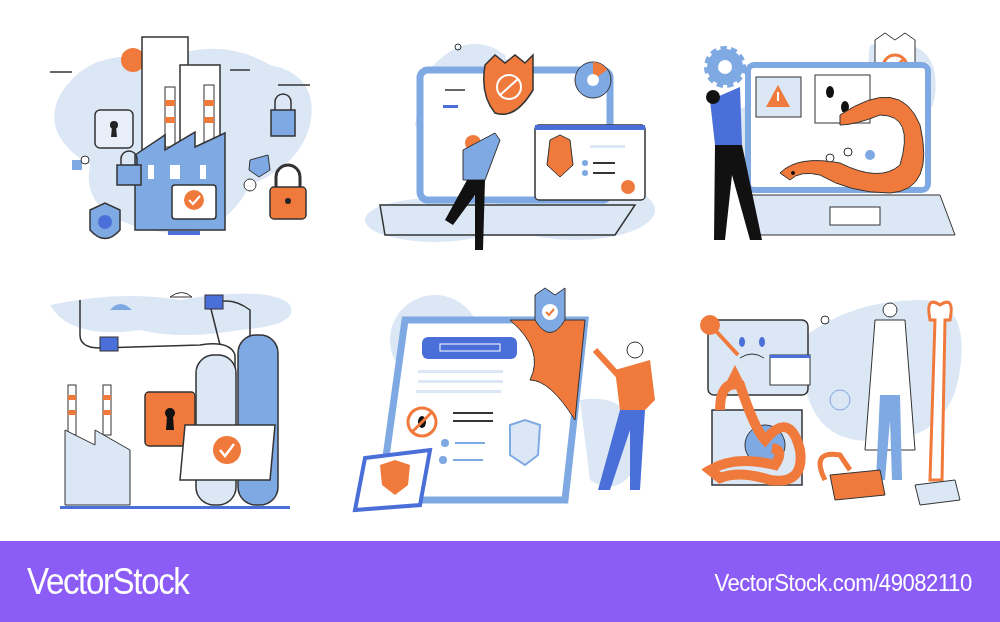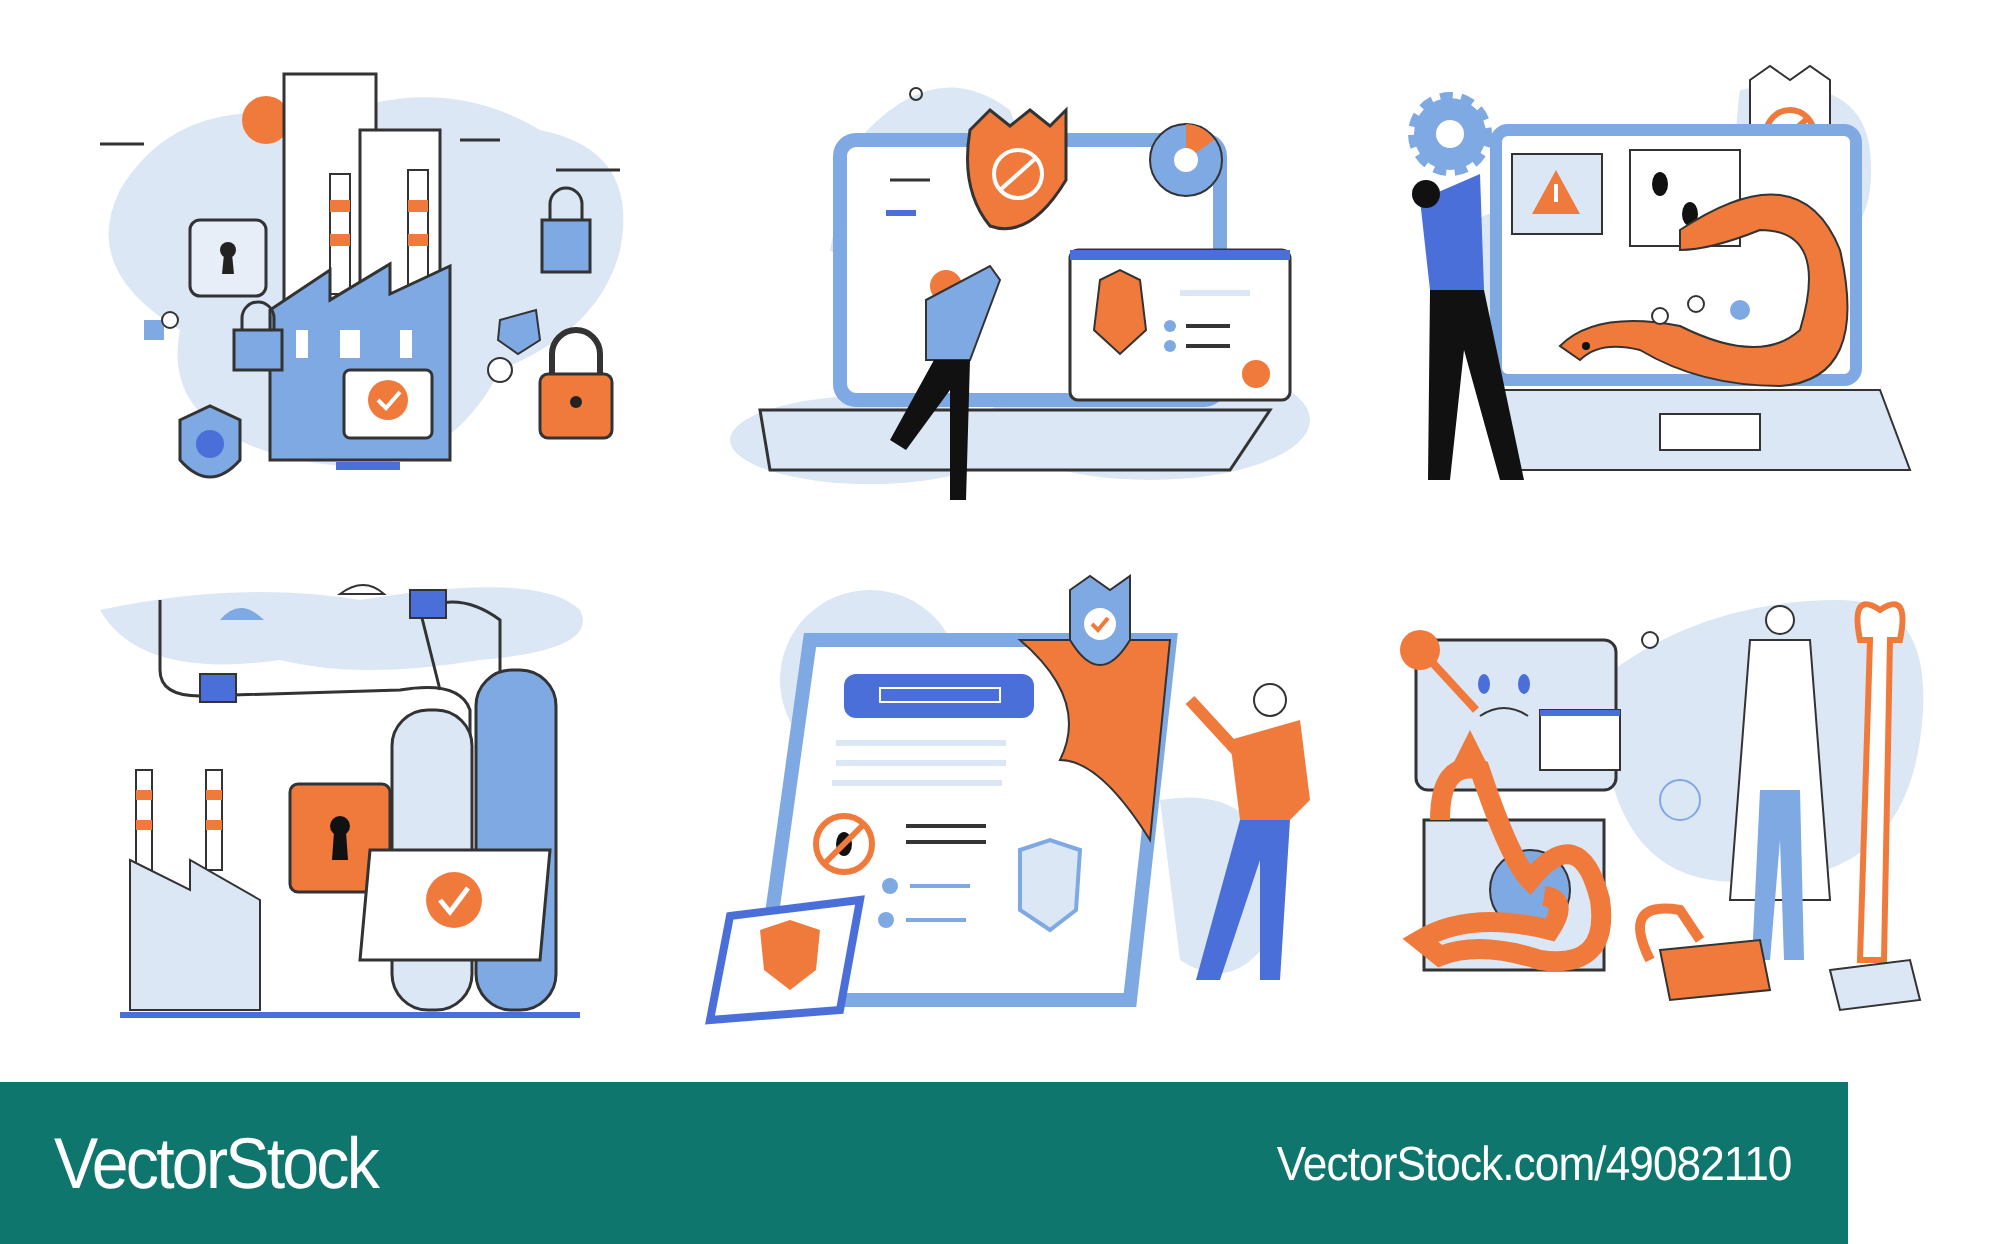--- a/index.html
+++ b/index.html
@@ -1,20 +1,20 @@
 <!DOCTYPE html>
 <html><head>
 <meta charset="utf-8">
 <style>
   html,body{margin:0;padding:0;background:#fff;}
   body{width:1000px;height:622px;position:relative;overflow:hidden;font-family:"Liberation Sans",sans-serif;}
   .stage{position:absolute;left:0;top:0;width:1000px;height:541px;background:#fff;}
   .panel{position:absolute;width:320px;height:250px;}
   .panel svg{width:100%;height:100%;display:block;}
-  .footer{position:absolute;left:0;top:541px;width:924px;height:81px;background:#0f766e;}
+  .footer{position:absolute;left:0;top:541px;width:1000px;height:81px;background:#8b5cf6;}
   .brand{position:absolute;left:27px;top:20px;color:#fff;font-family:"Liberation Sans",sans-serif;font-size:36px;letter-spacing:-1.5px;transform:scaleX(0.92);transform-origin:left;}
   .url{position:absolute;right:28px;top:28px;color:#fff;font-family:"Liberation Sans",sans-serif;font-size:24px;letter-spacing:-0.5px;transform:scaleX(0.92);transform-origin:right;}
 </style>
 </head>
 <body>
 
 <div class="stage">
 
   <div class="panel" style="left:20px;top:15px;">
     <svg viewBox="0 0 320 250">

